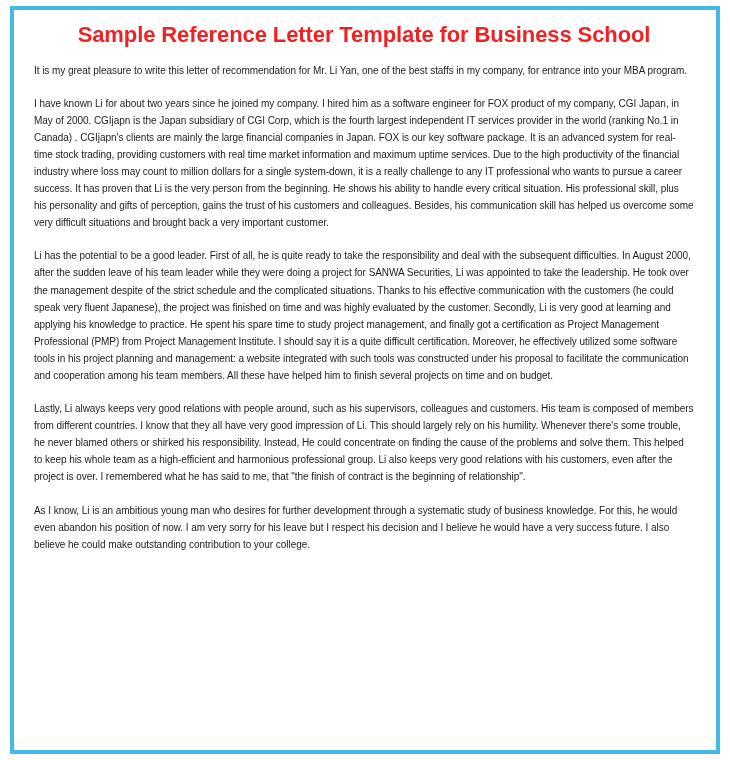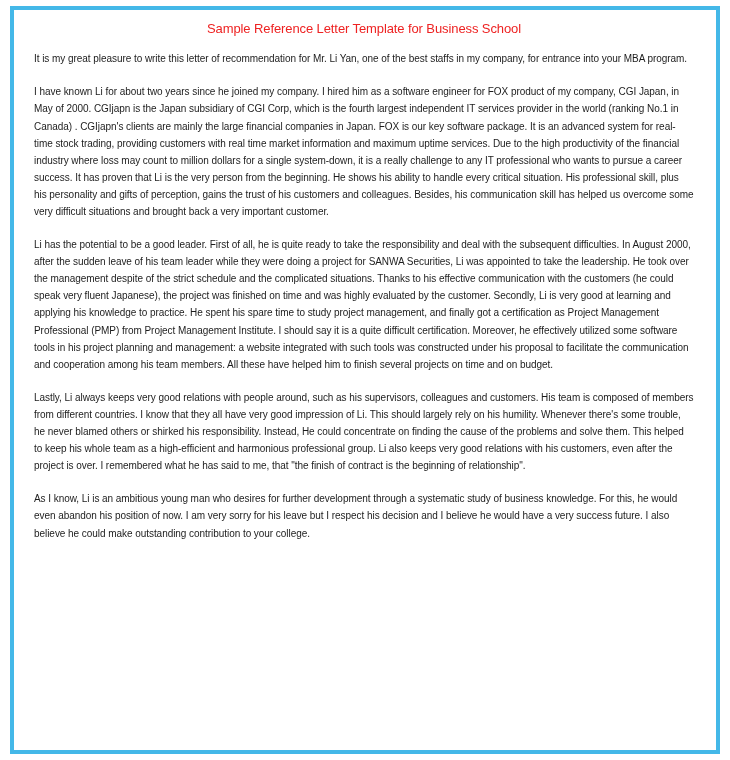--- a/index.html
+++ b/index.html
@@ -33,22 +33,22 @@
     height: 100%;
     padding: 11px 22px 10px 20px;
     background: #ffffff;
     overflow: hidden;
   }
 
   .letter-title {
     margin: 0 0 13px 0;
     text-align: center;
     color: #ee2222;
-    font-size: 13px;
-    font-weight: normal;
+    font-size: 22px;
+    font-weight: bold;
     letter-spacing: -0.1px;
     line-height: 1.25;
   }
 
   .letter-body {
     color: #1c1c1c;
     font-size: 10px;
     line-height: 17.1px;
     letter-spacing: -0.05px;
     text-align: left;

